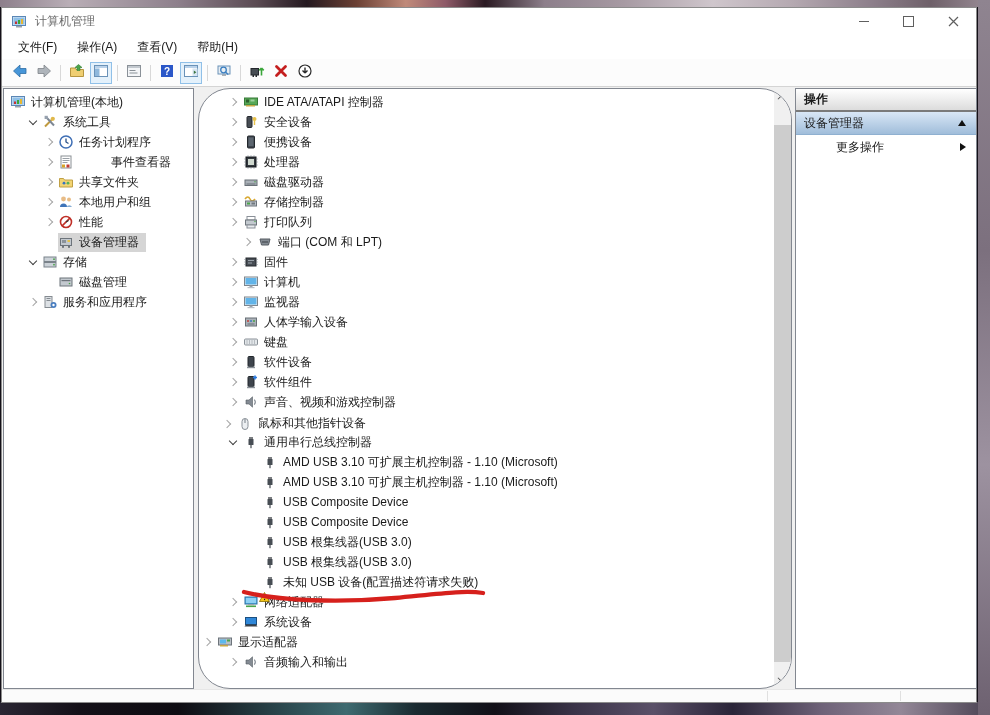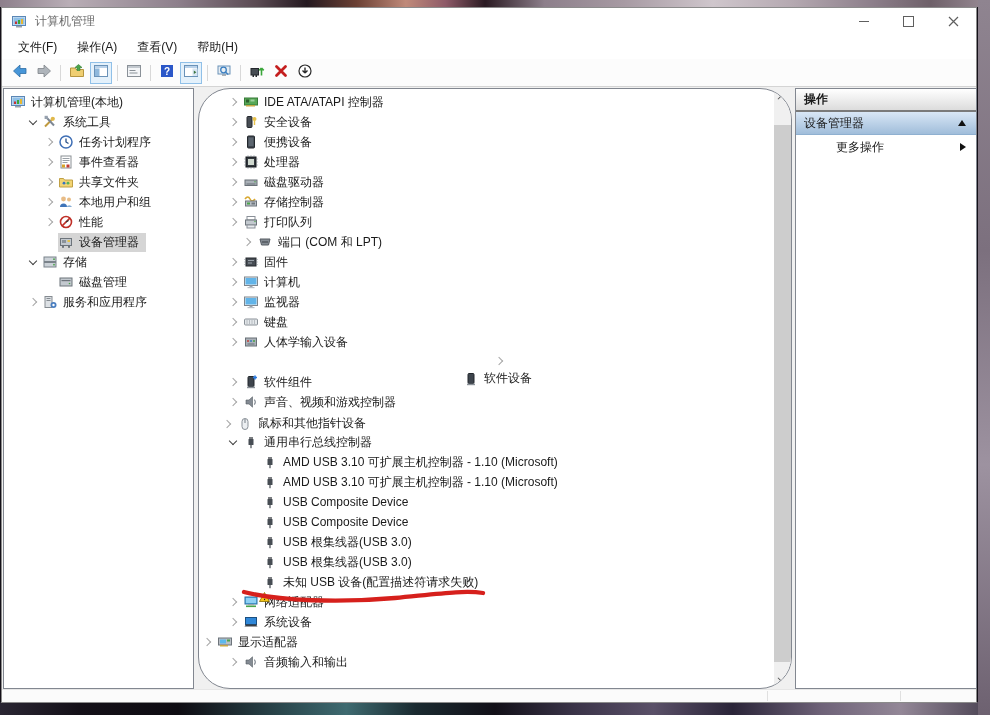--- a/index.html
+++ b/index.html
@@ -237,21 +237,21 @@
                   <path d="M8 4.5 V8 L10.5 9.5" stroke="#274e86" stroke-width="1.3" fill="none"></path>
                 </svg>
               </span>
               <span class="tlabel">任务计划程序</span>
             </span>
           </div>
           <div class="trow" style="padding-left: 38px;">
             <span class="exp">
               <i class="chev"></i>
             </span>
-            <span class="grp" style="display:flex;align-items:center;">
+            <span class="grp" style="display:flex;align-items:center;gap:32px;">
               <span class="ticon">
                 <svg width="16" height="16" viewBox="0 0 16 16">
                   <rect x="3" y="2" width="10" height="12" fill="#fff" stroke="#8a8f94"></rect>
                   <rect x="4.5" y="4" width="7" height="1" fill="#9aa0a6"></rect>
                   <rect x="4.5" y="6" width="7" height="1" fill="#9aa0a6"></rect>
                   <rect x="4.5" y="8" width="5" height="1" fill="#9aa0a6"></rect>
                   <rect x="4" y="10.5" width="3" height="3" fill="#d8a428"></rect>
                   <rect x="8.5" y="10.5" width="3" height="3" fill="#c23a32"></rect>
                 </svg>
               </span>
@@ -541,45 +541,45 @@
               <span class="tlabel">监视器</span>
             </span>
           </div>
           <div class="trow" style="padding-left: 26px;">
             <span class="exp w18">
               <i class="chev"></i>
             </span>
             <span class="grp" style="display:flex;align-items:center;">
               <span class="ticon">
                 <svg width="16" height="16" viewBox="0 0 16 16">
-                  <rect x="1.5" y="5" width="13" height="6" rx="1" fill="#e3e7ea" stroke="#8a9198"></rect>
-                  <path d="M3.5 7 h1 M6 7 h1 M8.5 7 h1 M11 7 h1 M3.5 9 h1 M6 9 h1 M8.5 9 h1 M11 9 h1" stroke="#8a9198" stroke-width="1"></path>
-                </svg>
-              </span>
-              <span class="tlabel">键盘</span>
-            </span>
-          </div>
-          <div class="trow" style="padding-left: 26px;">
-            <span class="exp w18">
-              <i class="chev"></i>
-            </span>
-            <span class="grp" style="display:flex;align-items:center;">
-              <span class="ticon">
-                <svg width="16" height="16" viewBox="0 0 16 16">
                   <rect x="2.5" y="4" width="11" height="8" fill="#aab1b8" stroke="#697077"></rect>
                   <circle cx="5" cy="7" r="1" fill="#c04038"></circle>
                   <circle cx="8" cy="7" r="1" fill="#3a7ec0"></circle>
                   <circle cx="11" cy="7" r="1" fill="#48a448"></circle>
                   <rect x="4.5" y="9.5" width="7" height="1" fill="#697077"></rect>
                 </svg>
               </span>
               <span class="tlabel">人体学输入设备</span>
             </span>
           </div>
-          <div class="trow" style="padding-left: 26px; flex-direction: column;">
+          <div class="trow" style="padding-left: 26px;">
+            <span class="exp w18">
+              <i class="chev"></i>
+            </span>
+            <span class="grp" style="display:flex;align-items:center;">
+              <span class="ticon">
+                <svg width="16" height="16" viewBox="0 0 16 16">
+                  <rect x="1.5" y="5" width="13" height="6" rx="1" fill="#e3e7ea" stroke="#8a9198"></rect>
+                  <path d="M3.5 7 h1 M6 7 h1 M8.5 7 h1 M11 7 h1 M3.5 9 h1 M6 9 h1 M8.5 9 h1 M11 9 h1" stroke="#8a9198" stroke-width="1"></path>
+                </svg>
+              </span>
+              <span class="tlabel">键盘</span>
+            </span>
+          </div>
+          <div class="trow" style="padding-left: 26px;">
             <span class="exp w18">
               <i class="chev"></i>
             </span>
             <span class="grp" style="display:flex;align-items:center;">
               <span class="ticon">
                 <svg width="16" height="16" viewBox="0 0 16 16">
                   <rect x="5" y="2.5" width="6" height="10" rx="1" fill="#3e454d" stroke="#22272c"></rect>
                   <rect x="4" y="12.6" width="8" height="1.6" fill="#8a9198"></rect>
                 </svg>
               </span>

